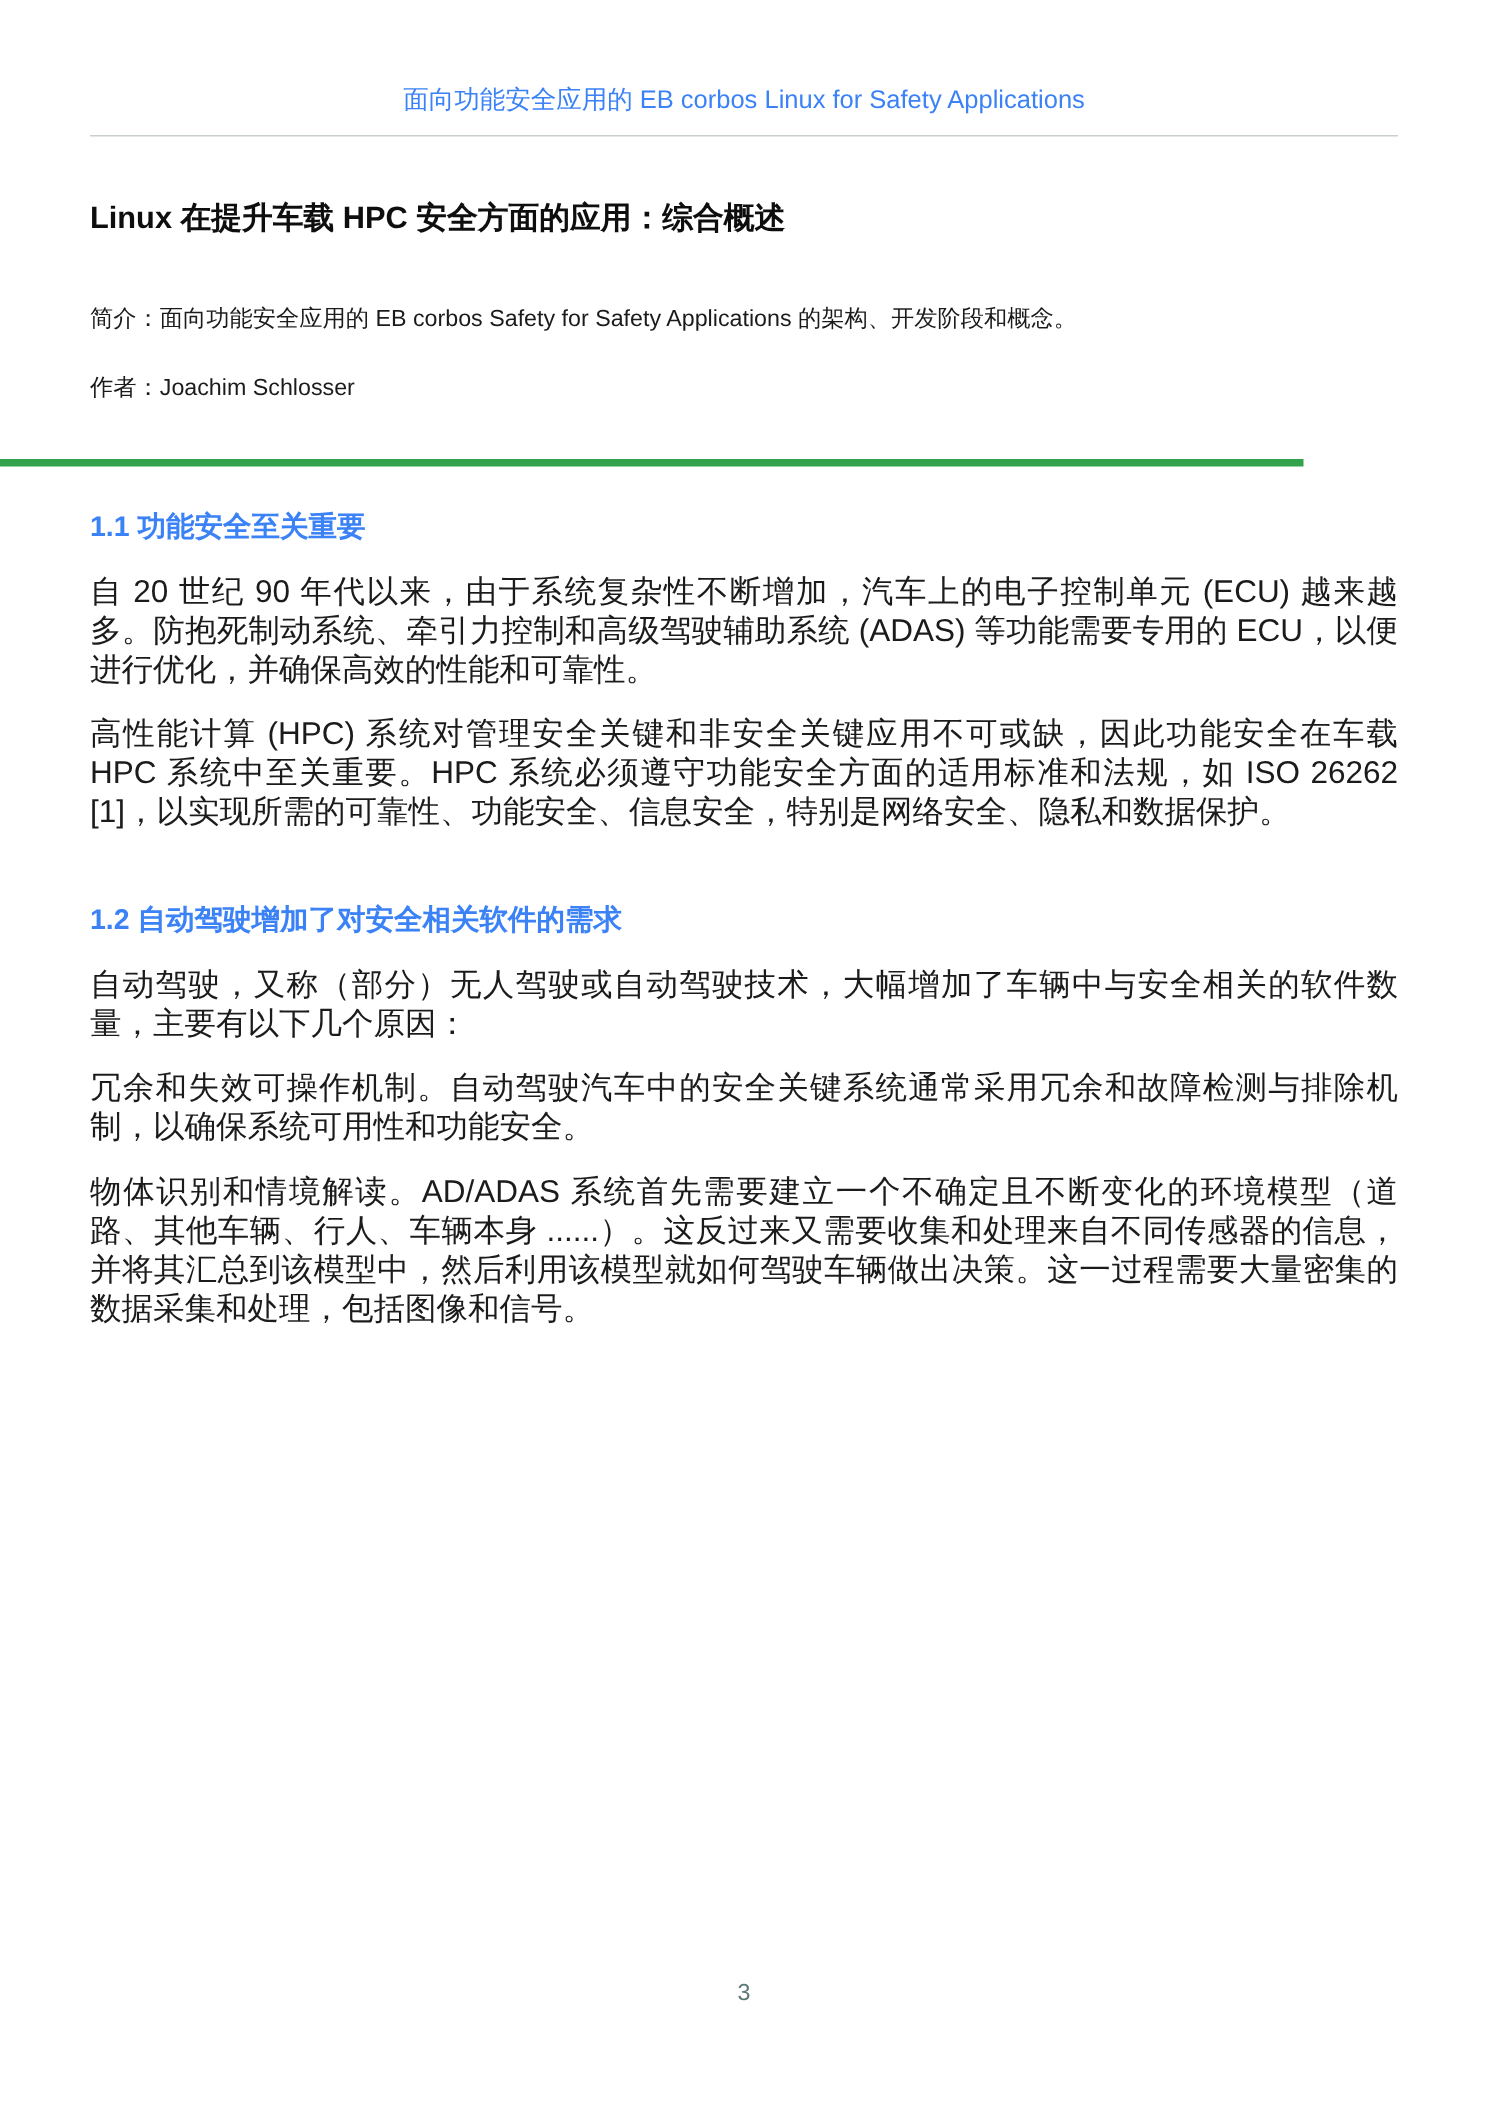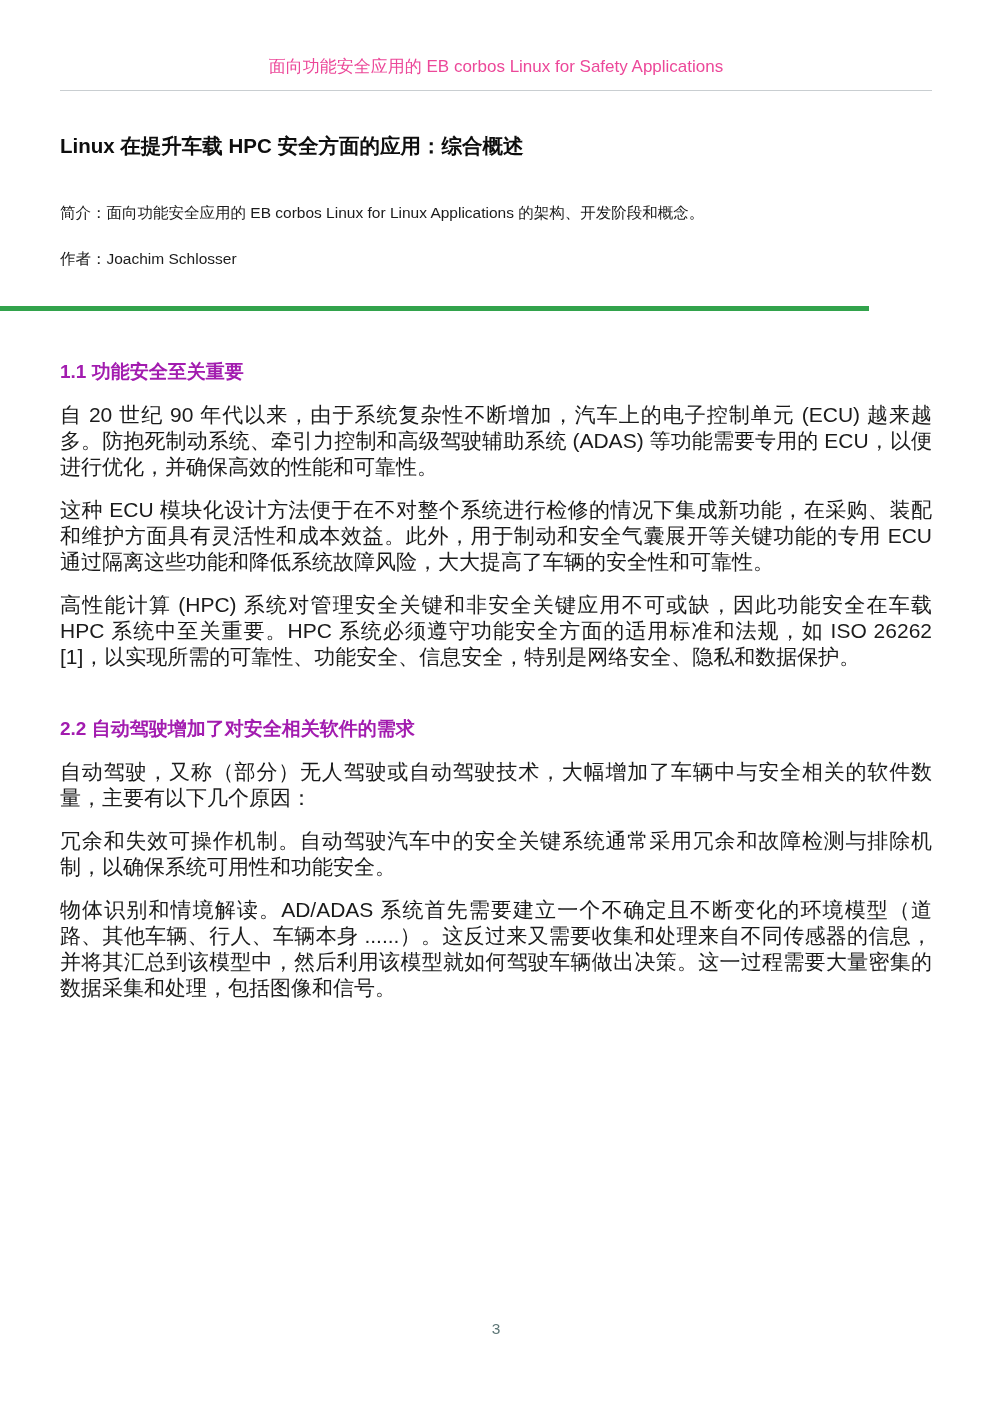--- a/index.html
+++ b/index.html
@@ -2,58 +2,57 @@
 <html><head>
 <meta charset="utf-8">
 <style>
   html,body{margin:0;padding:0;}
   body{
     width:992px;height:1403px;background:#ffffff;
     font-family:"Liberation Sans","DejaVu Sans",sans-serif;
     color:#1b1b1b;position:relative;overflow:hidden;
   }
   .page{box-sizing:border-box;width:992px;height:1403px;padding:55px 60px 0 60px;position:relative;}
-  .running-header{text-align:center;color:#ec4899;font-size:17px;line-height:24px;}
+  .running-header{text-align:center;color:#3b82f6;font-size:17px;line-height:24px;}
   .header-rule{border:0;border-top:1px solid #c9ced1;margin:11px 0 0 0;}
   .doc-title{font-size:20.5px;font-weight:bold;color:#0e0e0e;margin:42px 0 0 0;line-height:26px;}
   .meta{font-size:15.5px;line-height:26px;margin-top:41px;}
   .meta .indent2{padding-left:62px;}
   .author-line{font-size:15.5px;line-height:26px;margin-top:20px;}
   .b{font-weight:normal;}
   .chapter-heading{font-size:41px;font-weight:bold;color:#050505;margin:66px 0 0 0;line-height:46px;letter-spacing:1px;}
   .green-rule{height:5px;background:#32a34c;border:0;width:869px;margin:34px 0 0 -60px;}
-  .sec-heading{font-size:19px;font-weight:bold;color:#a21caf;margin:48px 0 17px 0;line-height:26px;}
+  .sec-heading{font-size:19px;font-weight:bold;color:#3b82f6;margin:28px 0 17px 0;line-height:26px;}
   .sec-heading.second{margin-top:46px;}
   p.body{font-size:21px;line-height:26px;margin:0 0 17px 0;text-align:justify;color:#1b1b1b;}
   .page-number{position:absolute;top:1320px;left:0;width:992px;text-align:center;
     color:#5d7676;font-size:15.5px;}
 </style>
 </head>
 <body>
 
 <div class="page">
 
   <div class="running-header">面向功能安全应用的 EB corbos Linux for Safety Applications</div>
   <hr class="header-rule">
 
   <div class="doc-title">Linux 在提升车载 HPC 安全方面的应用：综合概述</div>
 
   <div class="meta">
-    <div><span class="b">简介：</span><span>面向功能安全应用的 </span><span class="b">EB corbos Linux for Linux Applications</span><span> 的架构、开发阶段和概念。</span></div>
+    <div><span class="b">简介：</span><span>面向功能安全应用的 </span><span class="b">EB corbos Safety for Safety Applications</span><span> 的架构、开发阶段和概念。</span></div>
   </div>
 
   <div class="author-line"><span class="b">作者：</span><span>Joachim Schlosser</span></div>
 
   <hr class="green-rule">
 
   <div class="sec-heading">1.1 功能安全至关重要</div>
   <p class="body">自 20 世纪 90 年代以来，由于系统复杂性不断增加，汽车上的电子控制单元 (ECU) 越来越多。防抱死制动系统、牵引力控制和高级驾驶辅助系统 (ADAS) 等功能需要专用的 ECU，以便进行优化，并确保高效的性能和可靠性。</p>
-  <p class="body">这种 ECU 模块化设计方法便于在不对整个系统进行检修的情况下集成新功能，在采购、装配和维护方面具有灵活性和成本效益。此外，用于制动和安全气囊展开等关键功能的专用 ECU 通过隔离这些功能和降低系统故障风险，大大提高了车辆的安全性和可靠性。</p>
   <p class="body">高性能计算 (HPC) 系统对管理安全关键和非安全关键应用不可或缺，因此功能安全在车载 HPC 系统中至关重要。HPC 系统必须遵守功能安全方面的适用标准和法规，如 ISO 26262 [1]，以实现所需的可靠性、功能安全、信息安全，特别是网络安全、隐私和数据保护。</p>
 
-  <div class="sec-heading second">2.2 自动驾驶增加了对安全相关软件的需求</div>
+  <div class="sec-heading second">1.2 自动驾驶增加了对安全相关软件的需求</div>
   <p class="body">自动驾驶，又称（部分）无人驾驶或自动驾驶技术，大幅增加了车辆中与安全相关的软件数量，主要有以下几个原因：</p>
   <p class="body"><span class="b">冗余和失效可操作机制。</span><span>自动驾驶汽车中的安全关键系统通常采用冗余和故障检测与排除机制，以确保系统可用性和功能安全。</span></p>
   <p class="body"><span class="b">物体识别和情境解读。</span><span>AD/ADAS 系统首先需要建立一个不确定且不断变化的环境模型（道路、其他车辆、行人、车辆本身 ......）。这反过来又需要收集和处理来自不同传感器的信息，并将其汇总到该模型中，然后利用该模型就如何驾驶车辆做出决策。这一过程需要大量密集的数据采集和处理，包括图像和信号。</span></p>
 
   <div class="page-number">3</div>
 
 </div>
 
 </body></html>

